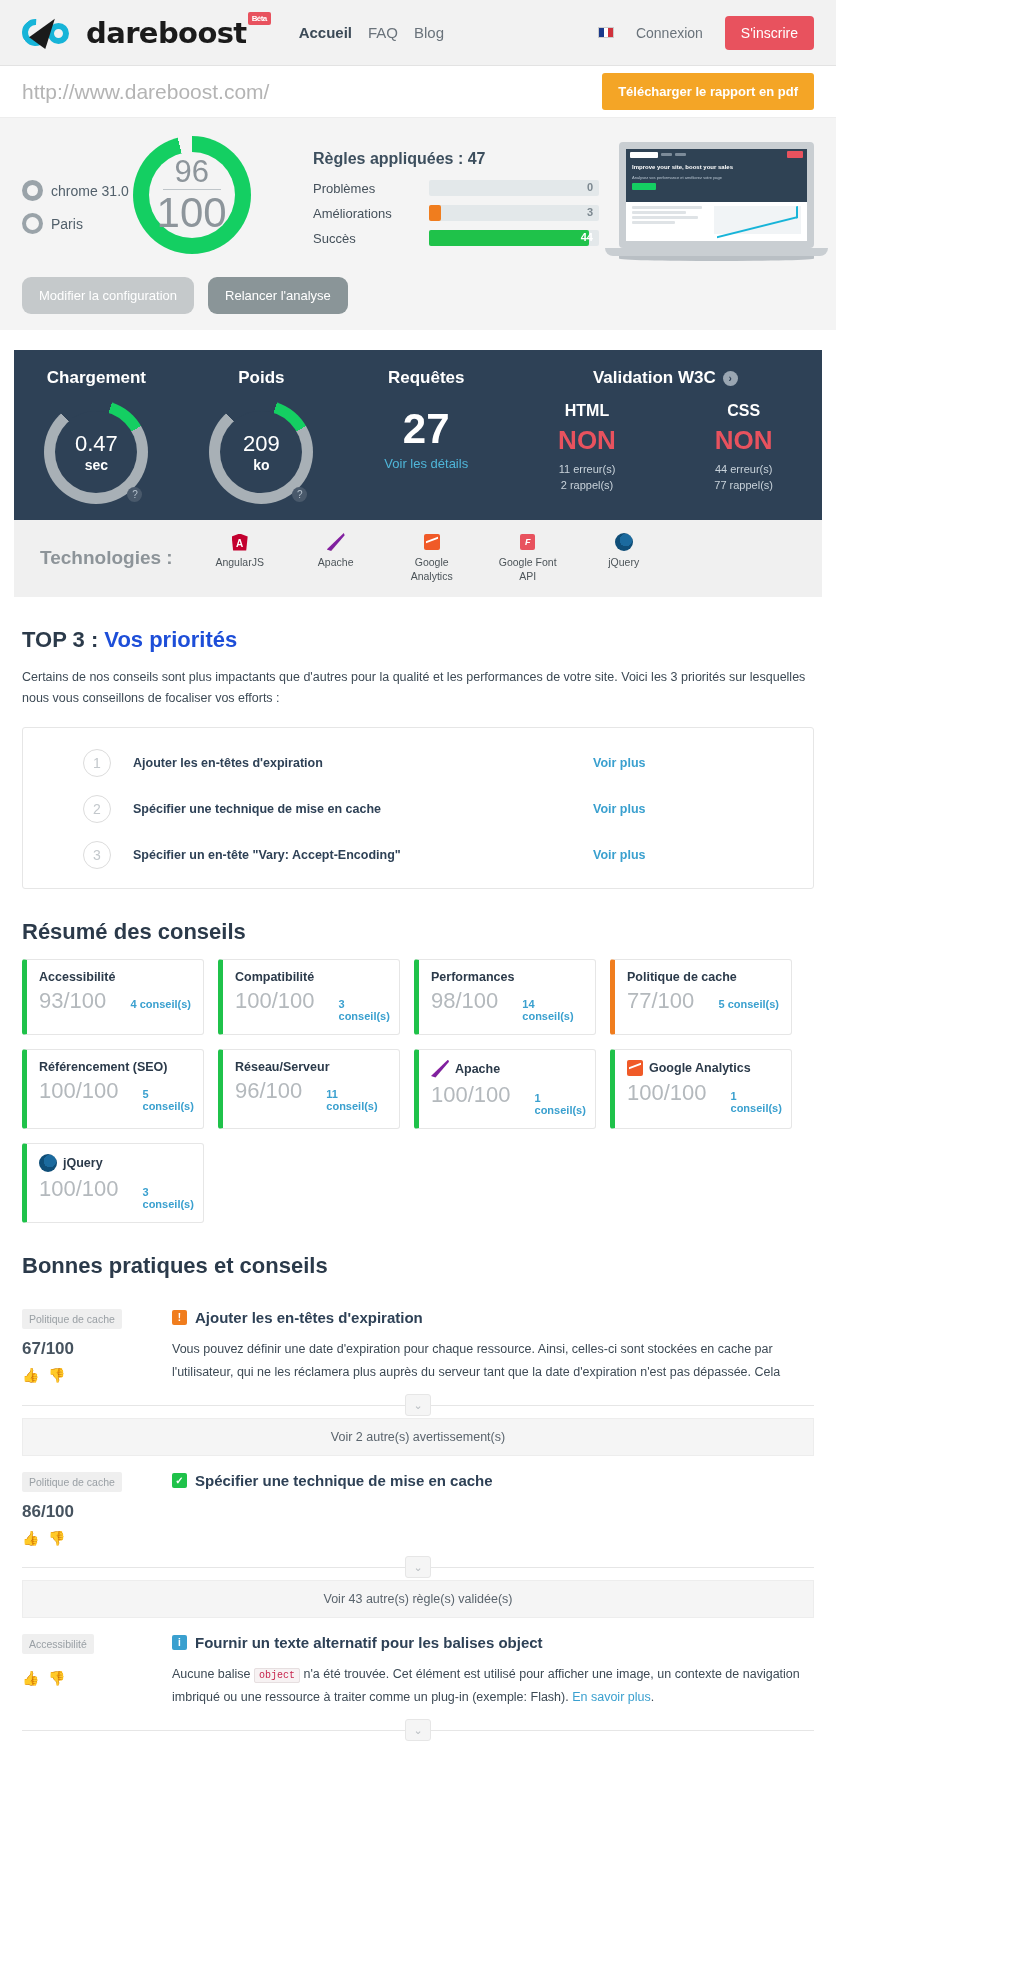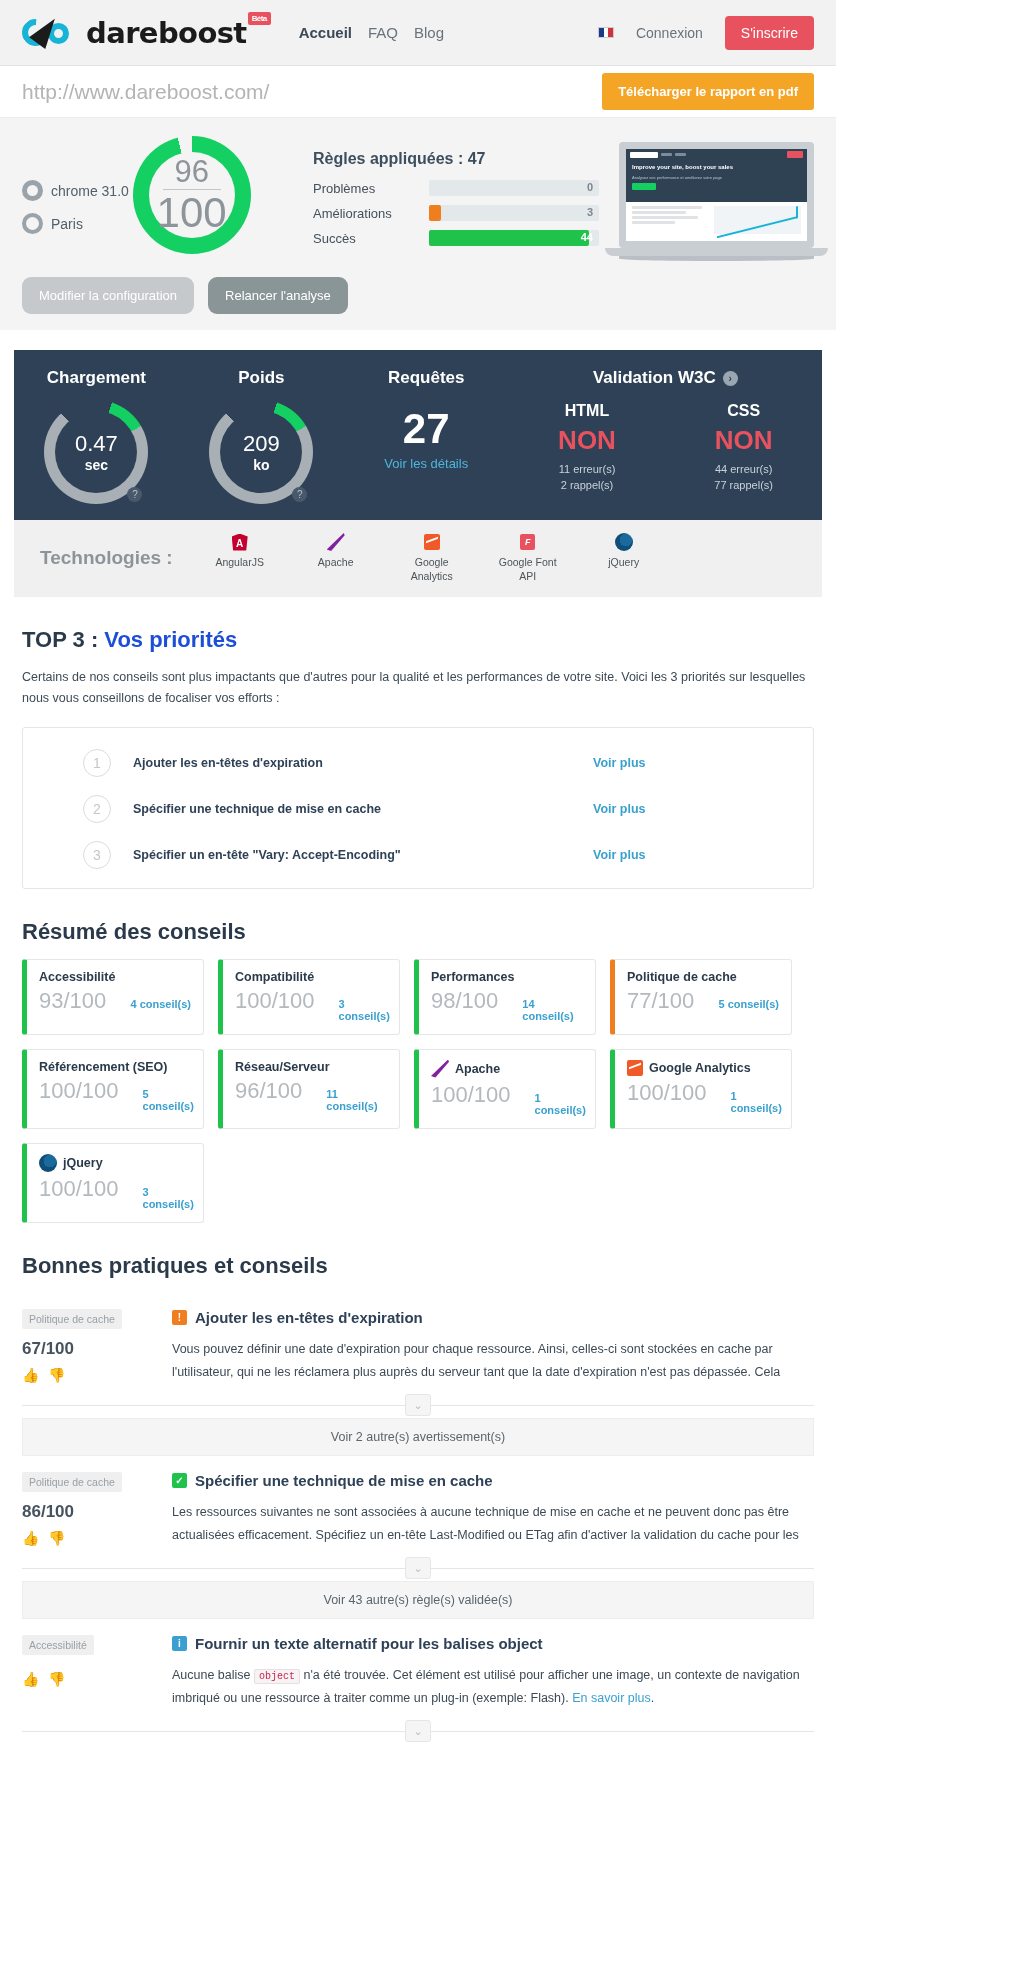--- a/index.html
+++ b/index.html
@@ -591,21 +591,20 @@
         <div class="votes">
           <span>👍</span>
           <span>👎</span>
         </div>
       </div>
       <div class="adv-body">
         <div class="adv-title">
           <span class="badge-sq b-ok">✓</span>
           <span>Spécifier une technique de mise en cache</span>
         </div>
-        <div class="adv-text">Les ressources suivantes ne sont associées à aucune technique de mise en cache et ne peuvent donc pas être actualisées efficacement. Spécifiez un en-tête Last-Modified ou ETag afin d'activer la validation du cache pour les</div>
       </div>
     </div>
     <div class="collapse-row">
       <span class="chev">⌄</span>
     </div>
     <div class="morebar">Voir 43 autre(s) règle(s) validée(s)</div>
 
     <div class="advice">
       <div class="adv-left">
         <span class="tagpill">Accessibilité</span>

